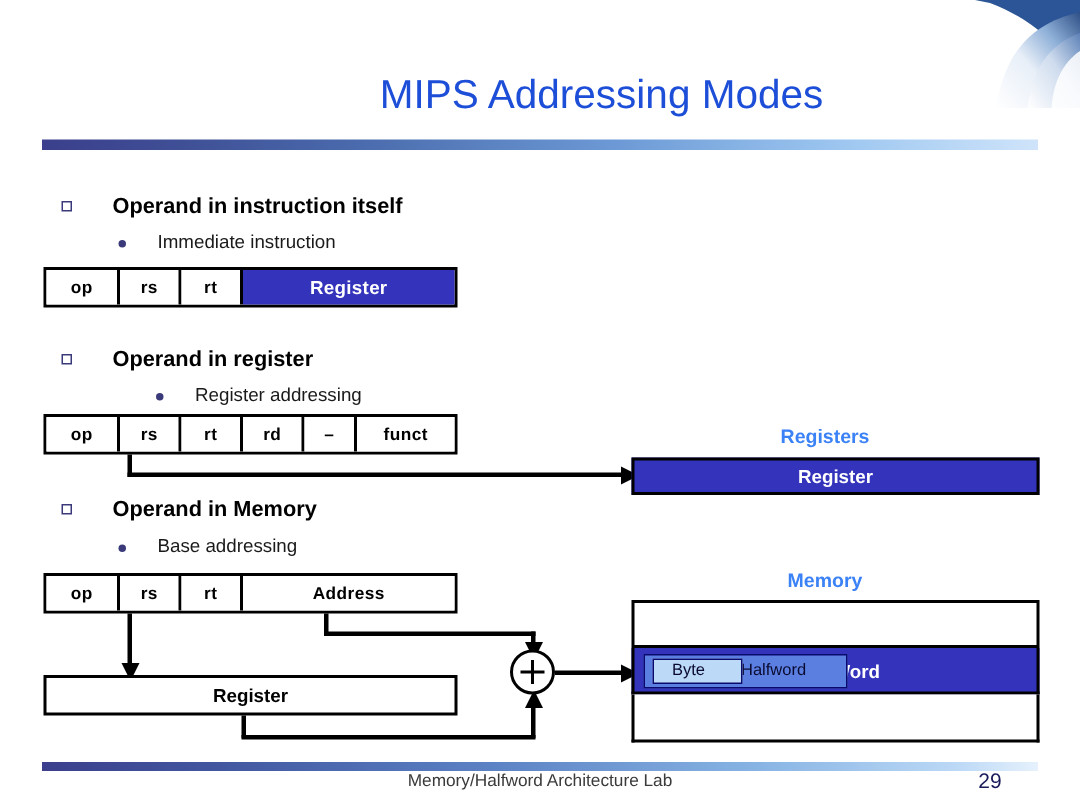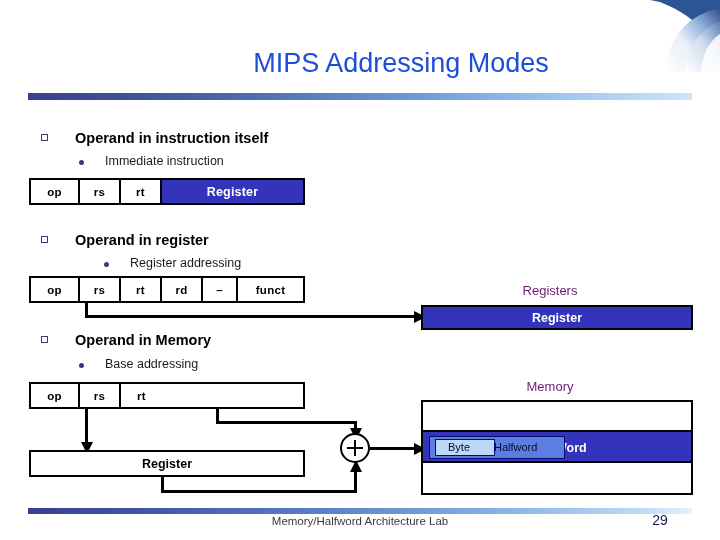--- a/index.html
+++ b/index.html
@@ -46,21 +46,21 @@
   .fld{
     box-sizing:border-box;border-right:2.5px solid #000;height:100%;
     display:flex;align-items:center;justify-content:center;
     font-size:11.5px;font-weight:bold;color:#000;letter-spacing:.3px;
   }
   .fld:last-child{border-right:none;}
   .fld.imm{background:#3333bb;color:#fff;font-size:12.5px;letter-spacing:.2px;}
   .fld.plain{background:#fff;color:#000;}
 
   
-  .caption{position:absolute;font-size:13px;font-weight:normal;color:#701a75;text-align:center;}
+  .caption{position:absolute;font-size:13px;font-weight:bold;color:#3b82f6;text-align:center;}
 
   
   .box{
     position:absolute;box-sizing:border-box;border:2.5px solid #000;background:#fff;
     display:flex;align-items:center;justify-content:center;
     font-size:12.5px;font-weight:bold;color:#000;
   }
   .box.blue{background:#3333bb;color:#fff;}
 
   
@@ -182,20 +182,21 @@
   </div>
   <div class="l2" style="left:105px;top:357px;">
     <span class="dot"></span>
     <span>Base addressing</span>
   </div>
 
   <div class="instr" style="left:29px;top:382px;width:276px;">
     <div class="fld plain" style="width:49px;">op</div>
     <div class="fld plain" style="width:41px;">rs</div>
     <div class="fld plain" style="width:41px;">rt</div>
+    <div class="fld plain" style="flex:1;">Address</div>
   </div>
 
   <div class="wire" style="left:85px;top:409px;width:3px;height:39px;"></div>
   <svg style="position:absolute;left:79px;top:442px;" width="16" height="14">
     <polygon points="2,0 8,12 14,0" fill="#000"></polygon>
   </svg>
 
   <div class="wire" style="left:216px;top:409px;width:3px;height:15px;"></div>
   <div class="wire" style="left:216px;top:421px;width:141px;height:3px;"></div>
   <div class="wire" style="left:354px;top:421px;width:3px;height:12px;"></div>

